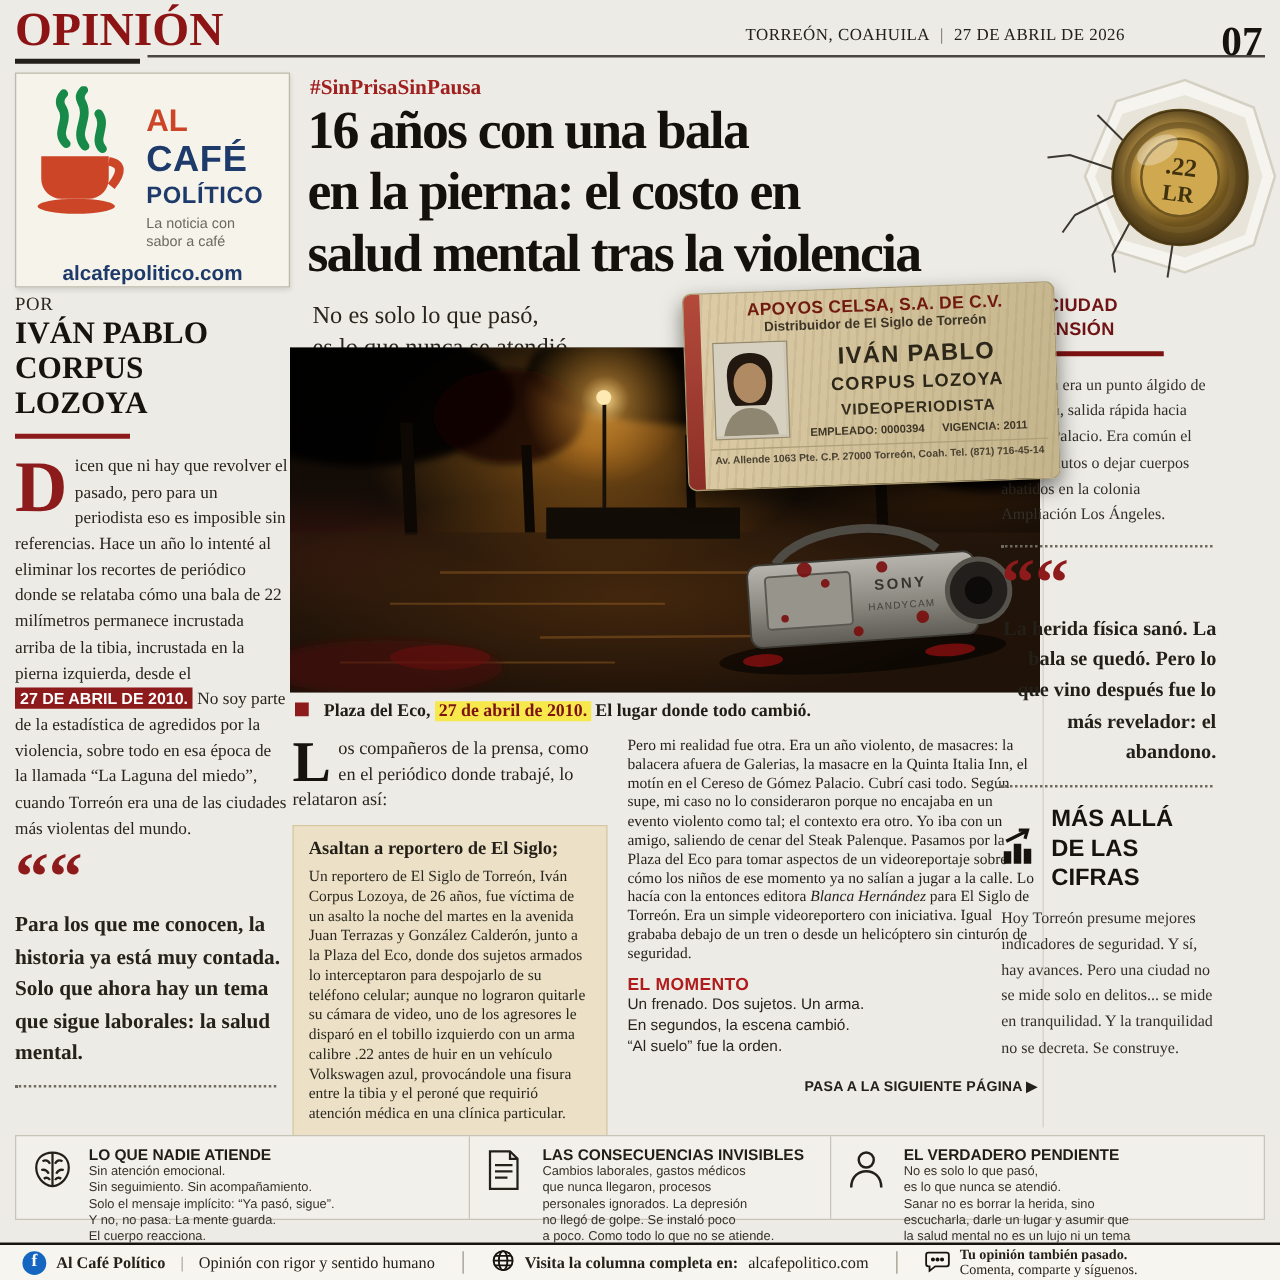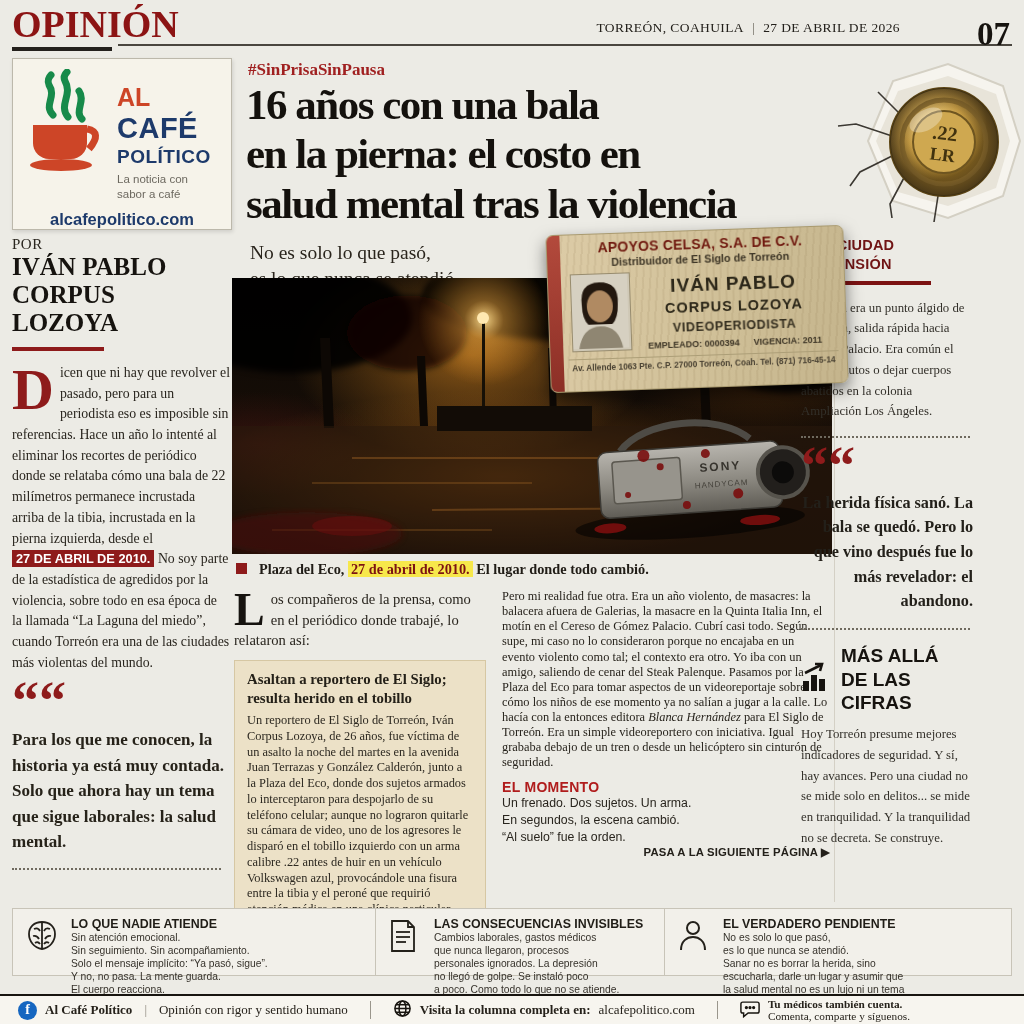--- a/index.html
+++ b/index.html
@@ -88,21 +88,21 @@
   .dropcap-blk{float:left;font-size:46px;line-height:.8;font-weight:bold;color:#16130f;padding:3px 6px 0 0;}
   .colA-intro{font-size:14.6px;line-height:1.42;color:#29251e;}
   .clip-box{margin-top:9px;background:#ece1c7;border:1px solid #d6c7a3;padding:9px 12px 10px;}
   .clip-title{font-size:14.8px;font-weight:bold;line-height:1.28;color:#231f17;}
   .clip-body{font-size:12.4px;line-height:1.27;color:#2c2820;margin-top:5px;}
   .colB-body{font-size:12.4px;line-height:1.22;color:#27231c;}
   .colB-body .it{font-style:italic;}
   .moment-h{font-family:"Liberation Sans",sans-serif;font-weight:bold;font-size:14px;color:#b01c1c;margin-top:8px;letter-spacing:.3px;}
   .moment-l{font-family:"Liberation Sans",sans-serif;font-size:12.3px;line-height:1.4;color:#29251e;}
   .next-page{font-family:"Liberation Sans",sans-serif;font-weight:bold;font-size:11.3px;color:#23201a;
-             text-align:right;margin-top:0;letter-spacing:.2px;cursor:pointer;}
+             text-align:right;margin-top:17px;letter-spacing:.2px;cursor:pointer;}
 
   
   .vrule{position:absolute;left:834px;top:240px;width:1px;height:662px;background:#d4d0c5;}
   .sidebar{position:absolute;left:801px;top:236px;width:172px;}
   .sb-title{font-family:"Liberation Sans",sans-serif;font-weight:bold;font-size:14.5px;line-height:1.3;
             color:#701414;letter-spacing:.2px;}
   .sb-rule{width:130px;height:4px;background:#7c1212;margin:7px 0 13px;}
   .sb-body{font-size:12.8px;line-height:1.62;color:#33302a;}
   .sb-dots{border-bottom:2px dotted #6f6a5f;margin:14px 0 14px;width:98%;}
   .sb-quote-text{font-size:16.2px;font-weight:bold;line-height:1.52;color:#23201a;margin-top:9px;text-align:right;}
@@ -340,21 +340,20 @@
     <span>El lugar donde todo cambió.</span>
   </div>
 
   <div class="cols">
     <div class="colA">
       <div class="colA-intro">
         <span class="dropcap-blk">L</span><span>os compañeros de la prensa, como en el periódico donde trabajé, lo relataron así:</span>
       </div>
       <div class="clip-box">
         <div class="clip-title">Asaltan a reportero de El Siglo;</div>
-        <div class="clip-title">resulta herido en el tobillo</div>
         <div class="clip-body">Un reportero de El Siglo de Torreón, Iván Corpus Lozoya, de 26 años, fue víctima de un asalto la noche del martes en la avenida Juan Terrazas y González Calderón, junto a la Plaza del Eco, donde dos sujetos armados lo interceptaron para despojarlo de su teléfono celular; aunque no lograron quitarle su cámara de video, uno de los agresores le disparó en el tobillo izquierdo con un arma calibre .22 antes de huir en un vehículo Volkswagen azul, provocándole una fisura entre la tibia y el peroné que requirió atención médica en una clínica particular.</div>
       </div>
     </div>
     <div class="colB">
       <div class="colB-body">
         <span>Pero mi realidad fue otra. Era un año violento, de masacres: la balacera afuera de Galerias, la masacre en la Quinta Italia Inn, el motín en el Cereso de Gómez Palacio. Cubrí casi todo. Según supe, mi caso no lo consideraron porque no encajaba en un evento violento como tal; el contexto era otro. Yo iba con un amigo, saliendo de cenar del Steak Palenque. Pasamos por la Plaza del Eco para tomar aspectos de un videoreportaje sobre cómo los niños de ese momento ya no salían a jugar a la calle. Lo hacía con la entonces editora </span><span class="it">Blanca Hernández</span><span> para El Siglo de Torreón. Era un simple videoreportero con iniciativa. Igual grababa debajo de un tren o desde un helicóptero sin cinturón de seguridad.</span>
       </div>
       <div class="moment-h">EL MOMENTO</div>
       <div class="moment-l">Un frenado. Dos sujetos. Un arma.</div>
       <div class="moment-l">En segundos, la escena cambió.</div>
@@ -475,19 +474,19 @@
     <div class="f-group">
       <span>
         <svg width="20" height="19" viewBox="0 0 22 20" fill="none" stroke="#17140f" stroke-width="1.6">
           <path d="M3,3 h16 a2,2 0 0 1 2,2 v8 a2,2 0 0 1 -2,2 h-10 l-5,4 v-4 h-1 a2,2 0 0 1 -2,-2 v-8 a2,2 0 0 1 2,-2 z"></path>
           <circle cx="7" cy="9" r="1" fill="#17140f"></circle>
             <circle cx="11" cy="9" r="1" fill="#17140f"></circle>
             <circle cx="15" cy="9" r="1" fill="#17140f"></circle>
         </svg>
       </span>
       <span class="f-lines">
-        <span class="f-bold">Tu médicos también cuenta.</span><br>
+        <span class="f-bold">Tu opinión también pasado.</span><br>
         <span>Comenta, comparte y síguenos.</span>
       </span>
     </div>
   </div>
 
 </div>
 
 </body></html>

